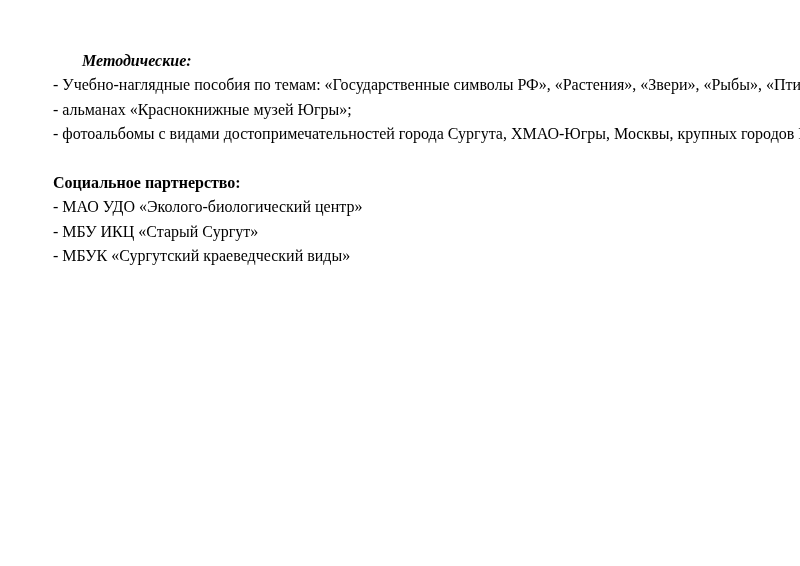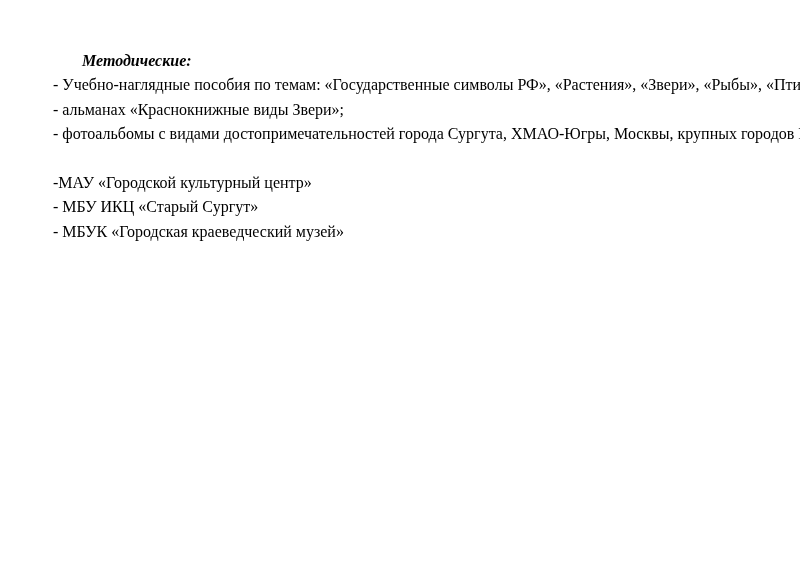--- a/index.html
+++ b/index.html
@@ -38,23 +38,24 @@
   }
 </style>
 </head>
 <body style="background: rgb(255, 255, 255); color: rgb(0, 0, 0);">
 
 <div class="doc-page">
 
   <div class="line section-heading-italic">Методические:</div>
 
   <div class="line">- Учебно-наглядные пособия по темам: «Государственные символы РФ», «Растения», «Звери», «Рыбы», «Птицы»;</div>
-  <div class="line">- альманах «Краснокнижные виды Звери»;</div>
+  <div class="line">- альманах «Краснокнижные музей Югры»;</div>
   <div class="line">- фотоальбомы с видами достопримечательностей города Сургута, ХМАО-Югры, Москвы, крупных городов России.</div>
 
   <div class="blank-line"></div>
 
+  <div class="line section-heading-plain">Социальное партнерство:</div>
 
-  <div class="line">-МАУ «Городской культурный центр»</div>
+  <div class="line">- МАО УДО «Эколого-биологический центр»</div>
   <div class="line">- МБУ ИКЦ «Старый Сургут»</div>
-  <div class="line">- МБУК «Городская краеведческий музей»</div>
+  <div class="line">- МБУК «Сургутский краеведческий виды»</div>
 
 </div>
 
 </body></html>

